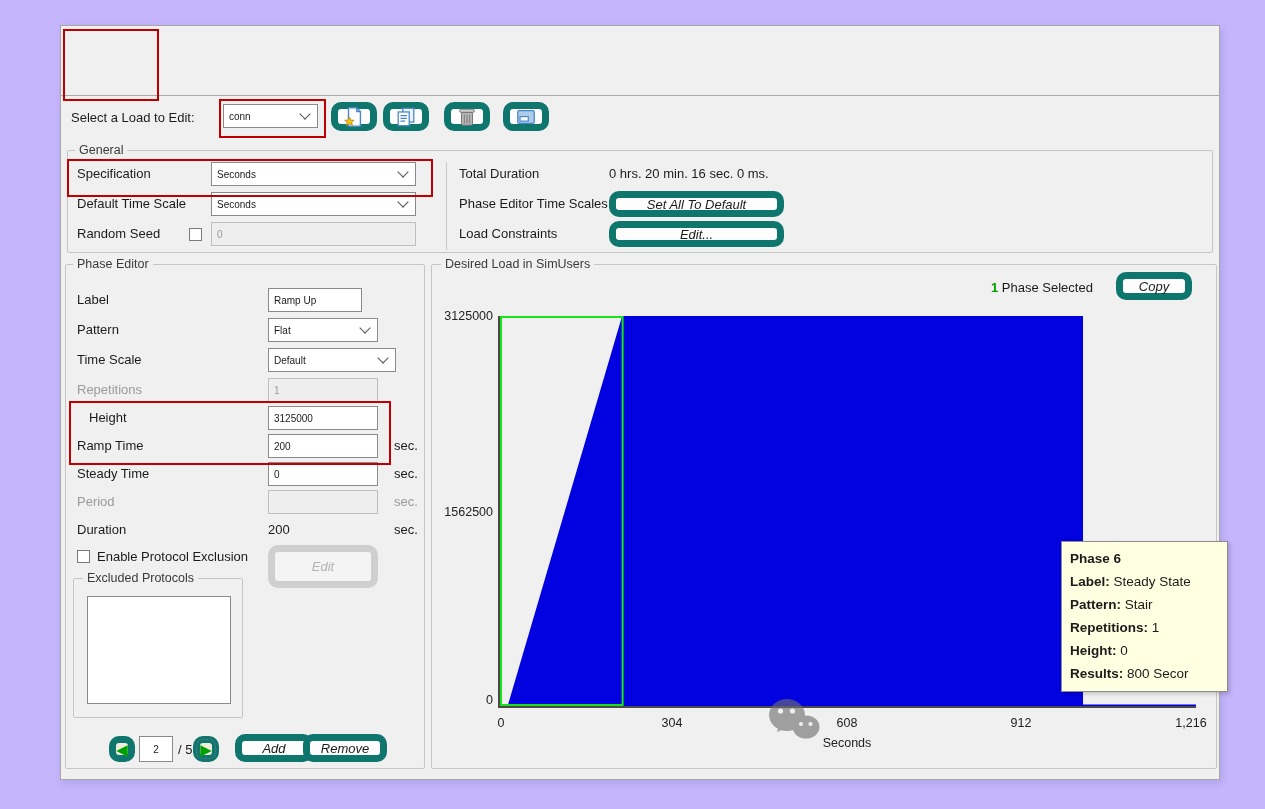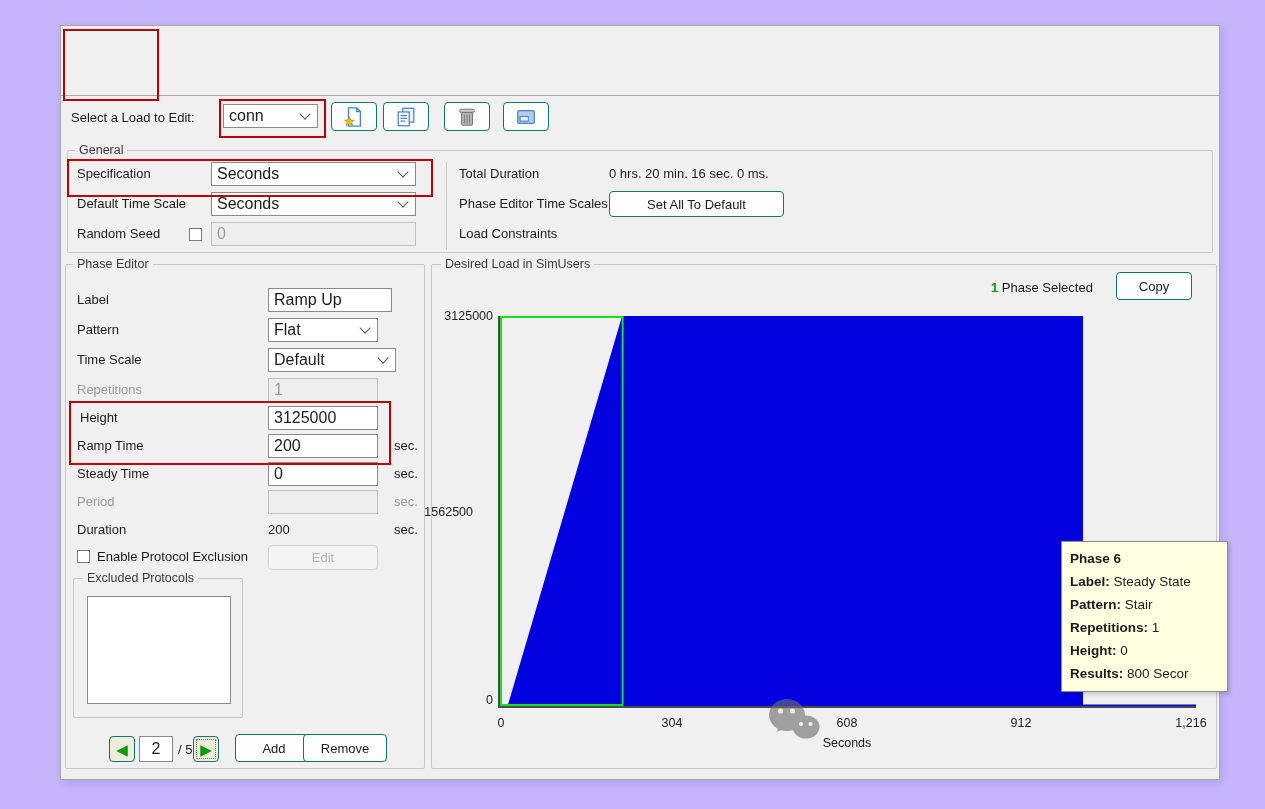--- a/index.html
+++ b/index.html
@@ -10,27 +10,27 @@
   .tabrow{position:absolute;display:flex;gap:9px;z-index:2;}
   .tab{position:relative;height:27px;background:#8f8f8f;clip-path:polygon(0 100%,0 6px,6px 0,calc(100% - 15px) 0,100% 100%);}
   .tab .inner{position:absolute;left:1px;top:1px;right:1px;bottom:0;background:#f1f1f1;
               clip-path:polygon(0 100%,0 5px,5px 0,calc(100% - 14px) 0,100% 100%);
               display:flex;align-items:center;padding:0 24px 0 11px;white-space:nowrap;}
   .tabline{position:absolute;left:0;top:69px;width:100%;height:0;border-top:1px solid #a9a9a9;z-index:1;}
   
   .lbl{position:absolute;white-space:nowrap;}
   .lbl.dis{color:#9a9a9a;}
   .input, .combo{position:absolute;background:#fff;border:1px solid #8a8a8a;height:24px;box-sizing:border-box;
-                 font-family:inherit;font-size:16px;padding:0 5px;color:#1b1b1b;}
+                 font-family:inherit;font-size:10px;padding:0 5px;color:#1b1b1b;}
   .input.dis{background:#eeeeee;border-color:#bfbfbf;color:#9a9a9a;}
   .combo{display:flex;align-items:center;justify-content:space-between;cursor:default;}
   .chev{width:7px;height:7px;border-right:1.6px solid #555;border-bottom:1.6px solid #555;
         transform:rotate(45deg);margin:-4px 3px 0 6px;flex:0 0 auto;}
-  .btn{position:absolute;background:#fdfdfd;border:1px solid #0f766e;border-radius:4px;box-sizing:border-box;
-       display:flex;align-items:center;justify-content:center;font-size:13px;cursor:default;white-space:nowrap;}
+  .btn{position:absolute;background:#fdfdfd;border:7px solid #0f766e;border-radius:10px;box-sizing:border-box;
+       display:flex;align-items:center;justify-content:center;font-size:13px;cursor:default;white-space:nowrap;font-style:italic;}
   .btn.dis{color:#b3b3b3;background:#f4f4f4;border-color:#cfcfcf;}
   .cb{position:absolute;width:13px;height:13px;background:#fff;border:1px solid #7a7a7a;box-sizing:border-box;}
   .group{position:absolute;border:1px solid #c6c6c6;border-radius:2px;box-sizing:border-box;}
   .legend{position:absolute;background:#f0f0f0;padding:0 4px;font-size:12.5px;color:#3a3a3a;white-space:nowrap;z-index:2;}
   .vsep{position:absolute;width:0;border-left:1px solid #c9c9c9;}
   
   .plot{position:absolute;border-left:2px solid #4a4a4a;border-bottom:2px solid #4a4a4a;box-sizing:border-box;}
   .ylab{position:absolute;width:84px;text-align:right;font-size:12.5px;color:#222;}
   .xlab{position:absolute;transform:translateX(-50%);font-size:12.5px;color:#222;white-space:nowrap;}
   .tooltip{position:absolute;border:1px solid #8c8c8c;background:#ffffe1;z-index:6;overflow:hidden;
@@ -153,64 +153,65 @@
 
     <div class="vsep" style="left:385px;top:136px;height:88px;"></div>
 
     <div class="lbl" style="left:398px;top:140px;">Total Duration</div>
     <div class="lbl" style="left:548px;top:140px;">0 hrs. 20 min. 16 sec. 0 ms.</div>
 
     <div class="lbl" style="left:398px;top:170px;">Phase Editor Time Scales</div>
     <div class="btn" style="left:548px;top:165px;width:175px;height:26px;">Set All To Default</div>
 
     <div class="lbl" style="left:398px;top:200px;">Load Constraints</div>
+    <div class="btn" style="left:548px;top:195px;width:175px;height:26px;">Edit...</div>
 
     <div class="group" style="left:4px;top:238px;width:360px;height:505px;"></div>
     <div class="legend" style="left:12px;top:231px;">Phase Editor</div>
 
     <div class="lbl" style="left:16px;top:266px;">Label</div>
-    <input class="input" style="left: 207px; top: 262px; width: 124px;" value="Ramp Up">
+    <input class="input" style="left: 207px; top: 262px; width: 94px;" value="Ramp Up">
 
     <div class="lbl" style="left:16px;top:296px;">Pattern</div>
     <div class="combo" style="left:207px;top:292px;width:110px;">
       <span>Flat</span>
       <span class="chev"></span>
     </div>
 
     <div class="lbl" style="left:16px;top:326px;">Time Scale</div>
     <div class="combo" style="left:207px;top:322px;width:128px;">
       <span>Default</span>
       <span class="chev"></span>
     </div>
 
     <div class="lbl dis" style="left:16px;top:356px;">Repetitions</div>
     <input class="input dis" style="left: 207px; top: 352px; width: 110px;" disabled="" value="1">
 
-    <div class="lbl" style="left:19px;top:384px;">Height</div>
+    <div class="lbl" style="left:28px;top:384px;">Height</div>
     <input class="input" style="left: 207px; top: 380px; width: 110px;" value="3125000">
 
     <div class="lbl" style="left:16px;top:412px;">Ramp Time</div>
     <input class="input" style="left: 207px; top: 408px; width: 110px;" value="200">
     <div class="lbl" style="left:333px;top:412px;">sec.</div>
 
     <div class="lbl" style="left:16px;top:440px;">Steady Time</div>
     <input class="input" style="left: 207px; top: 436px; width: 110px;" value="0">
     <div class="lbl" style="left:333px;top:440px;">sec.</div>
 
     <div class="lbl dis" style="left:16px;top:468px;">Period</div>
     <input class="input dis" style="left: 207px; top: 464px; width: 110px;" disabled="" value="">
     <div class="lbl dis" style="left:333px;top:468px;">sec.</div>
 
     <div class="lbl" style="left:16px;top:496px;">Duration</div>
     <div class="lbl" style="left:207px;top:496px;">200</div>
     <div class="lbl" style="left:333px;top:496px;">sec.</div>
 
     <span class="cb" style="left:16px;top:524px;"></span>
     <div class="lbl" style="left:36px;top:523px;">Enable Protocol Exclusion</div>
-    <div class="btn dis" style="left:207px;top:519px;width:110px;height:25px;">Edit</div>
+    <div class="btn dis" style="left:207px;top:519px;width:110px;height:43px;">Edit</div>
 
     <div class="group" style="left:12px;top:552px;width:170px;height:140px;"></div>
     <div class="legend" style="left:22px;top:545px;">Excluded Protocols</div>
     <div class="listbox" style="left:26px;top:570px;width:144px;height:108px;"></div>
 
     <div class="btn navbtn" style="left:48px;top:710px;width:26px;height:26px;">
       <span class="arrow">◀</span>
     </div>
     <input class="input" style="left: 78px; top: 710px; width: 34px; height: 26px; text-align: center;" value="2">
     <div class="lbl" style="left:117px;top:716px;">/ 5</div>
@@ -231,21 +232,21 @@
 
     <div class="plot" style="left:437px;top:290px;width:698px;height:392px;">
       <svg width="100%" height="100%" viewBox="0 0 698 392" preserveAspectRatio="none">
         <polygon points="0.0,392.0 9.2,392.0 124.0,0.0 583.2,0.0 583.2,392.0 698.0,392.0" fill="#0202e0"></polygon>
         <polyline points="0.0,392.0 9.2,392.0 124.0,0.0 583.2,0.0 583.2,392.0 698.0,392.0" fill="none" stroke="#0202e0" stroke-width="3"></polyline>
         <rect fill="none" stroke="#17e317" stroke-width="2" x="1" y="1" width="121.98684210526315" height="390"></rect>
       </svg>
     </div>
 
     <div class="ylab" style="left:348px;top:283px;">3125000</div>
-    <div class="ylab" style="left:328px;top:479px;">1562500</div>
+    <div class="ylab" style="left:348px;top:479px;">1562500</div>
     <div class="ylab" style="left:348px;top:667px;">0</div>
 
     <div class="xlab" style="left:440px;top:690px;">0</div>
     <div class="xlab" style="left:611px;top:690px;">304</div>
     <div class="xlab" style="left:786px;top:690px;">608</div>
     <div class="xlab" style="left:960px;top:690px;">912</div>
     <div class="xlab" style="left:1130px;top:690px;text-align:right;">1,216</div>
     <div class="xlab" style="left:786px;top:710px;">Seconds</div>
 
     <div class="watermark" style="left:706px;top:660px;">

